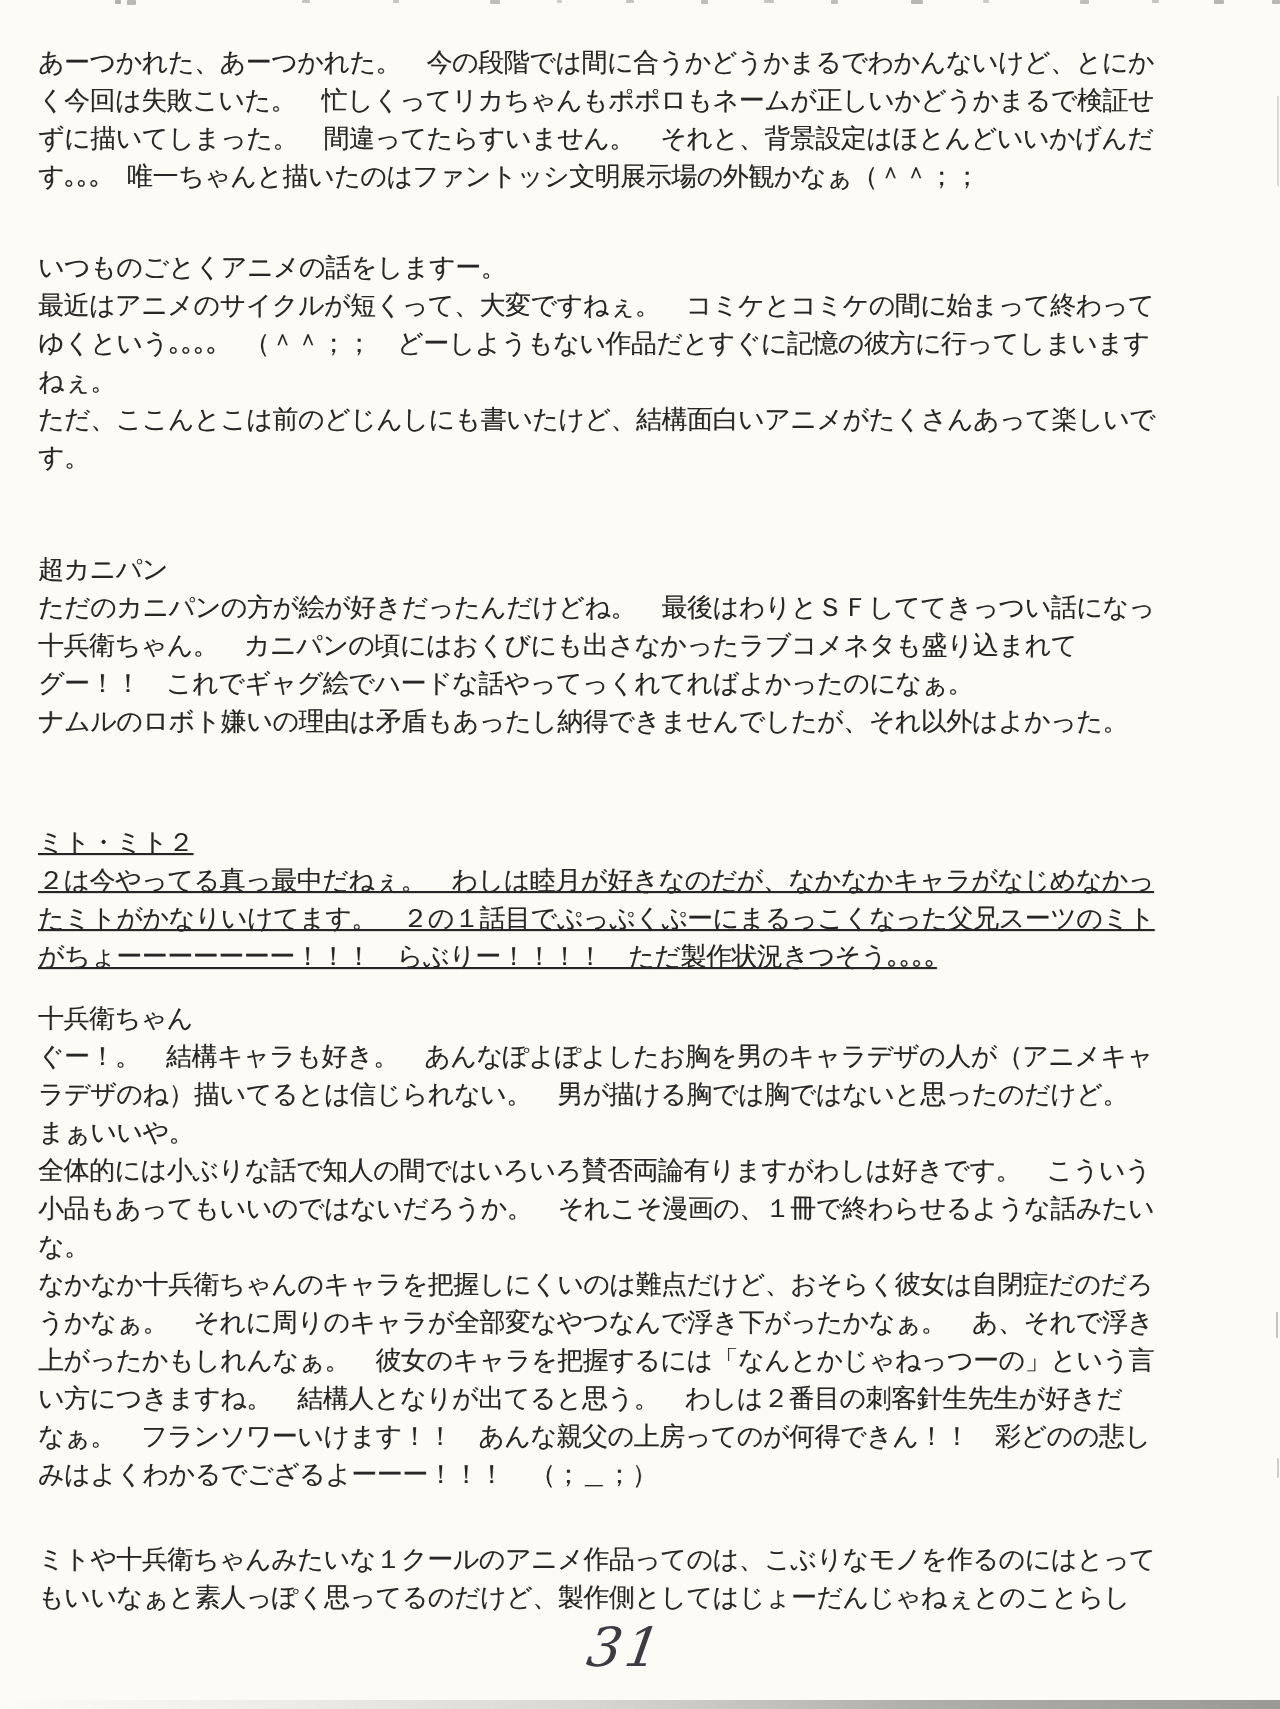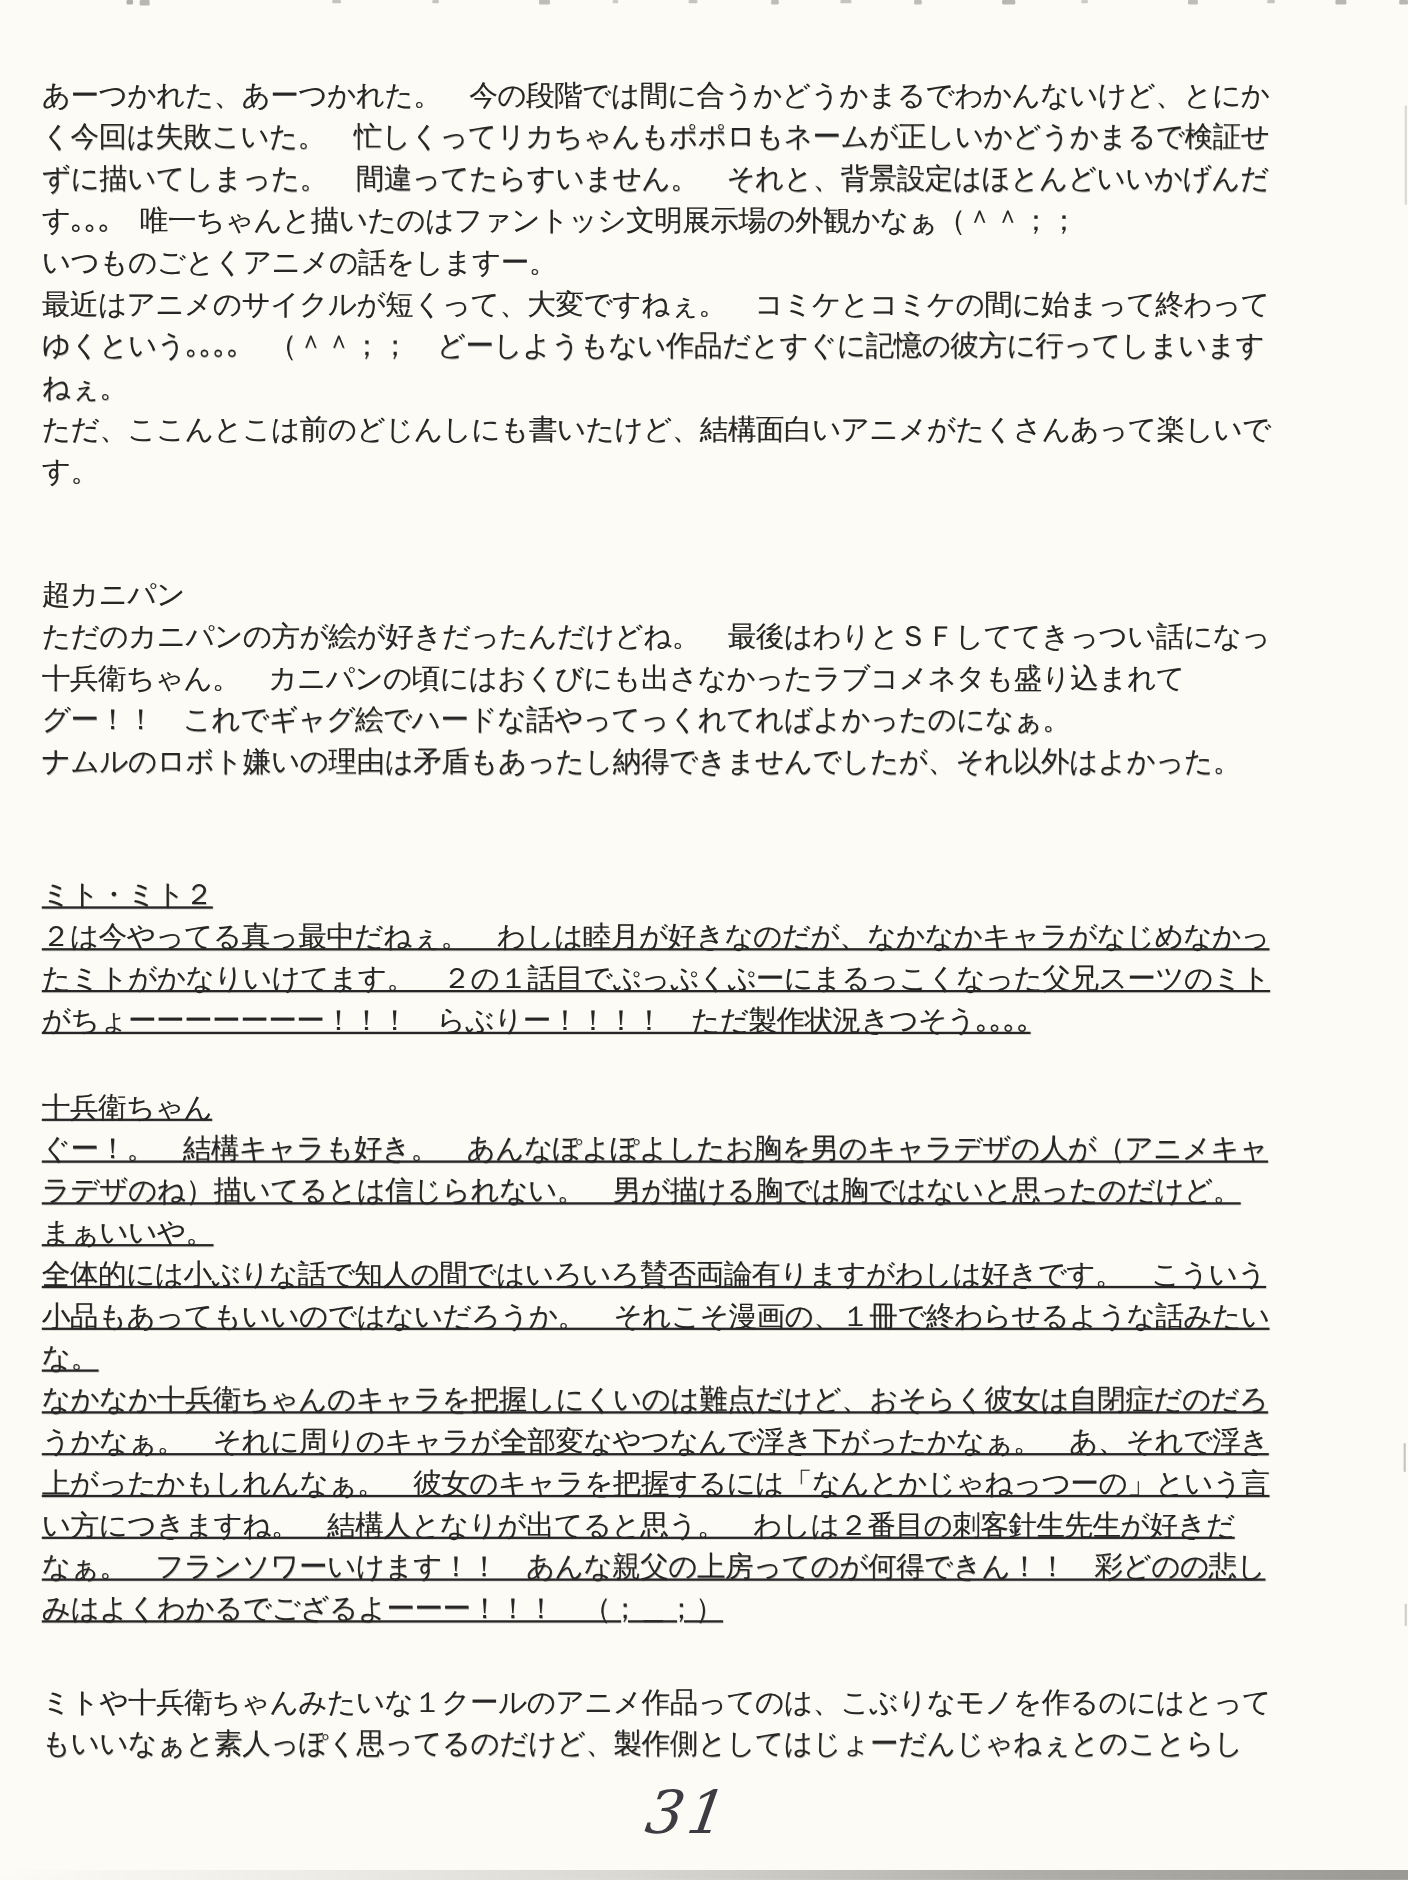--- a/index.html
+++ b/index.html
@@ -7,39 +7,39 @@
     position: relative;
     width: 1280px;
     height: 1709px;
     background: #fcfbf5;
     overflow: hidden;
     font-family: "Liberation Serif", "DejaVu Serif", serif;
   }
   .text-block {
     position: absolute;
     left: 38px;
-    top: 68px;
+    top: 44px;
     width: 1165px;
     color: #262626;
     font-size: 26px;
     line-height: 38px;
     letter-spacing: -0.5px;
     text-shadow: 0.4px 0.4px 0.6px rgba(30,30,30,0.35);
   }
   .sec p, .sec h2 {
     margin: 0;
     font-size: inherit;
     font-weight: normal;
     white-space: pre-line;
   }
   .sec-opening { margin-top: 0; }
-  .sec-anime   { }
+  .sec-anime   { margin-top: 53px; }
   .sec-kanipan { margin-top: 74px; }
   .sec-mito    { margin-top: 83px; text-decoration: underline; }
-  .sec-jubei   { margin-top: 41px; text-decoration: underline; }
+  .sec-jubei   { margin-top: 24px; }
   .sec-final   { margin-top: 47px; }
   .page-number {
     position: absolute;
     left: 588px;
     top: 1616px;
     font-size: 54px;
     font-style: italic;
     transform: skewX(-9deg);
     color: #3c3c42;
     letter-spacing: 3px;

